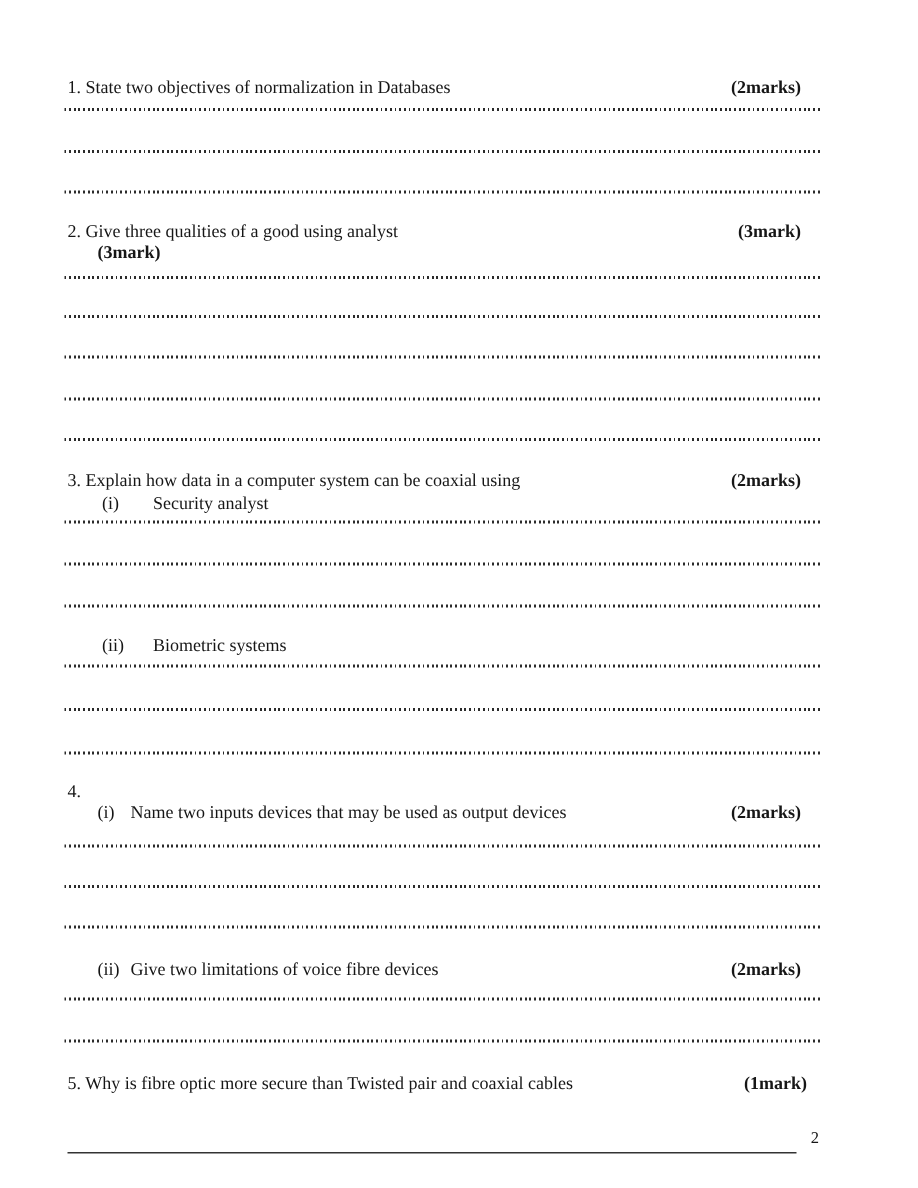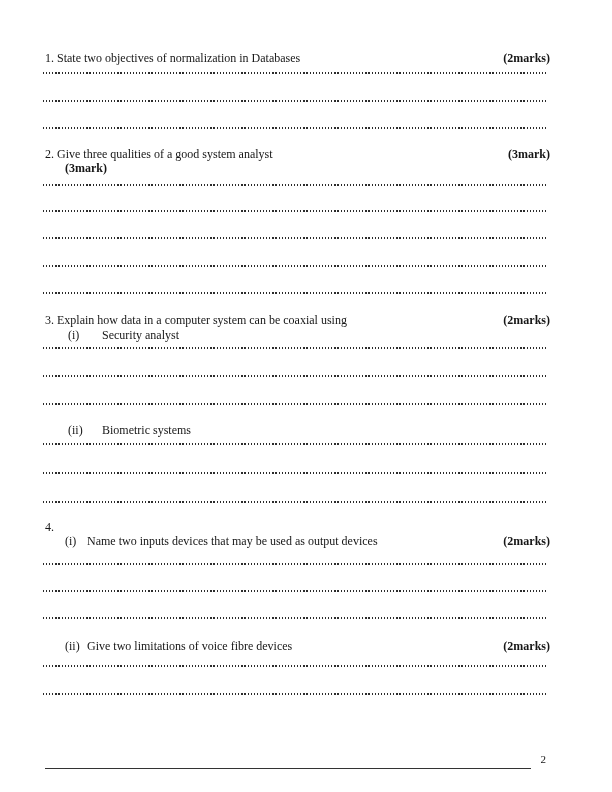--- a/index.html
+++ b/index.html
@@ -19,21 +19,21 @@
   }
   .row {
     position: absolute;
     left: 45px;
     width: 505px;
     line-height: 14px;
     white-space: nowrap;
   }
   .marks {
     position: absolute;
-    right: 0;
+    right: 16px;
     top: 0;
     font-weight: bold;
   }
   .marks.inset {
     right: 12px;
   }
   .sub-label {
     position: absolute;
     top: 0;
   }
@@ -75,21 +75,21 @@
     <span>1.</span>
     <span>State two objectives of normalization in Databases</span>
     <span class="marks">(2marks)</span>
   </div>
   <div class="dotline" style="top:72px"></div>
   <div class="dotline" style="top:100px"></div>
   <div class="dotline" style="top:127px"></div>
 
   <div class="row" style="top:147px">
     <span>2.</span>
-    <span>Give three qualities of a good system analyst</span>
+    <span>Give three qualities of a good using analyst</span>
     <span class="marks">(3mark)</span>
   </div>
   <div class="row" style="top:161px">
     <span class="sub-label bold" style="left:20px">(3mark)</span>
   </div>
   <div class="dotline" style="top:184px"></div>
   <div class="dotline" style="top:210px"></div>
   <div class="dotline" style="top:237px"></div>
   <div class="dotline" style="top:265px"></div>
   <div class="dotline" style="top:292px"></div>
@@ -126,17 +126,22 @@
   <div class="dotline" style="top:590px"></div>
   <div class="dotline" style="top:617px"></div>
   <div class="row" style="top:639px">
     <span class="sub-label" style="left:20px">(ii)</span>
     <span class="sub-text" style="left:42px">Give two limitations of voice fibre devices</span>
     <span class="marks">(2marks)</span>
   </div>
   <div class="dotline" style="top:665px"></div>
   <div class="dotline" style="top:693px"></div>
 
+  <div class="row" style="top:715px">
+    <span>5.</span>
+    <span>Why is fibre optic more secure than Twisted pair and coaxial cables</span>
+    <span class="marks inset">(1mark)</span>
+  </div>
 
   <div class="page-num">2</div>
   <div class="footer-rule"></div>
 
 </div>
 
 </body></html>

